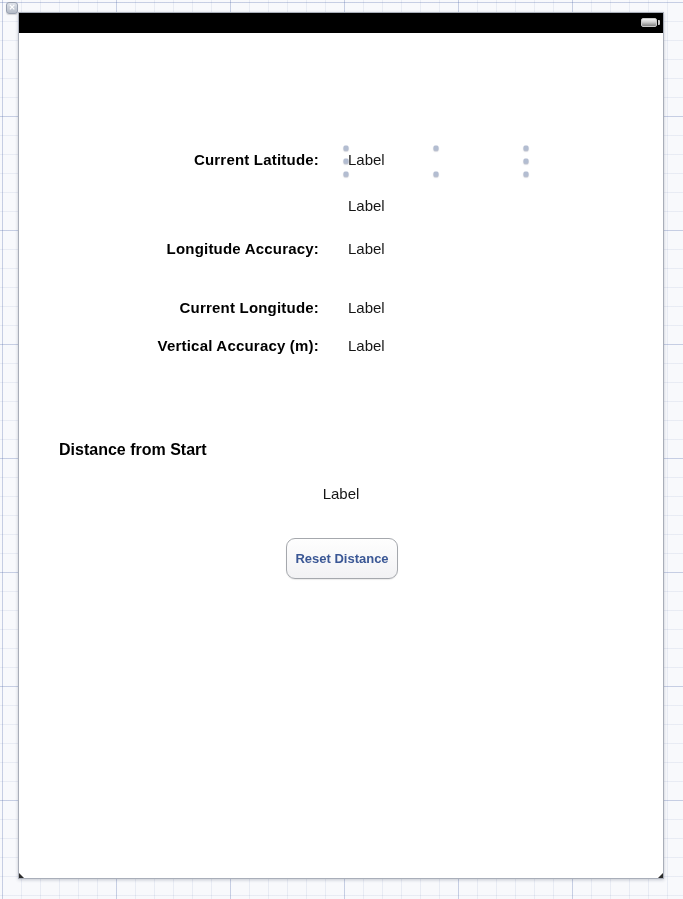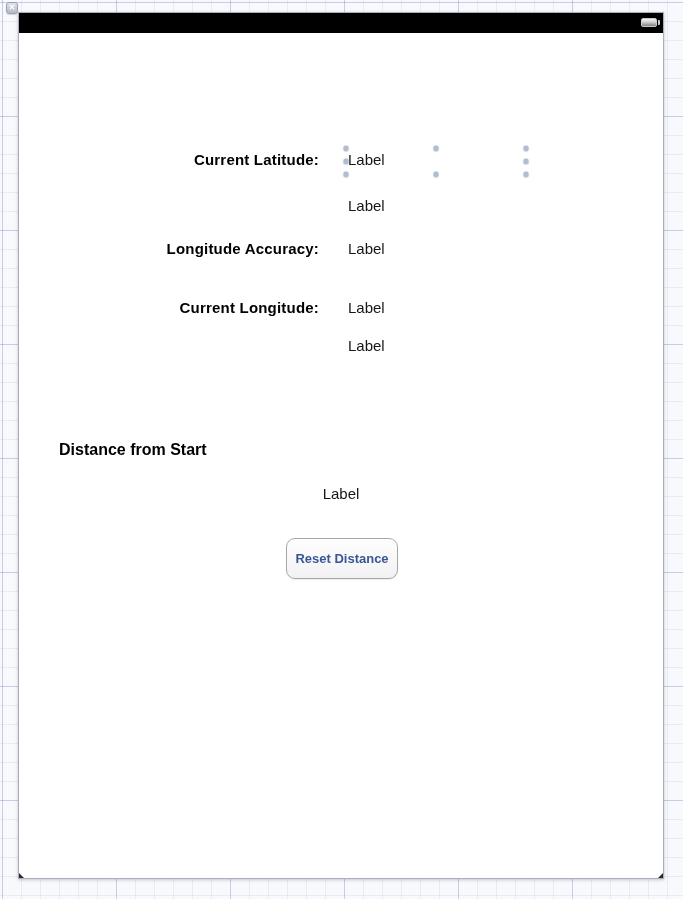--- a/index.html
+++ b/index.html
@@ -105,20 +105,21 @@
   </div>
   <div class="field-row row-3">
     <div class="field-label">Longitude Accuracy:</div>
     <div class="field-value">Label</div>
   </div>
   <div class="field-row row-4">
     <div class="field-label">Current Longitude:</div>
     <div class="field-value">Label</div>
   </div>
   <div class="field-row row-5">
+    <div class="field-label">Vertical Accuracy (m):</div>
     <div class="field-value">Label</div>
   </div>
 
   <div class="handle" style="left:327px;top:135px;"></div>
   <div class="handle" style="left:417px;top:135px;"></div>
   <div class="handle" style="left:507px;top:135px;"></div>
   <div class="handle" style="left:327px;top:148px;"></div>
   <div class="handle" style="left:507px;top:148px;"></div>
   <div class="handle" style="left:327px;top:161px;"></div>
   <div class="handle" style="left:417px;top:161px;"></div>

